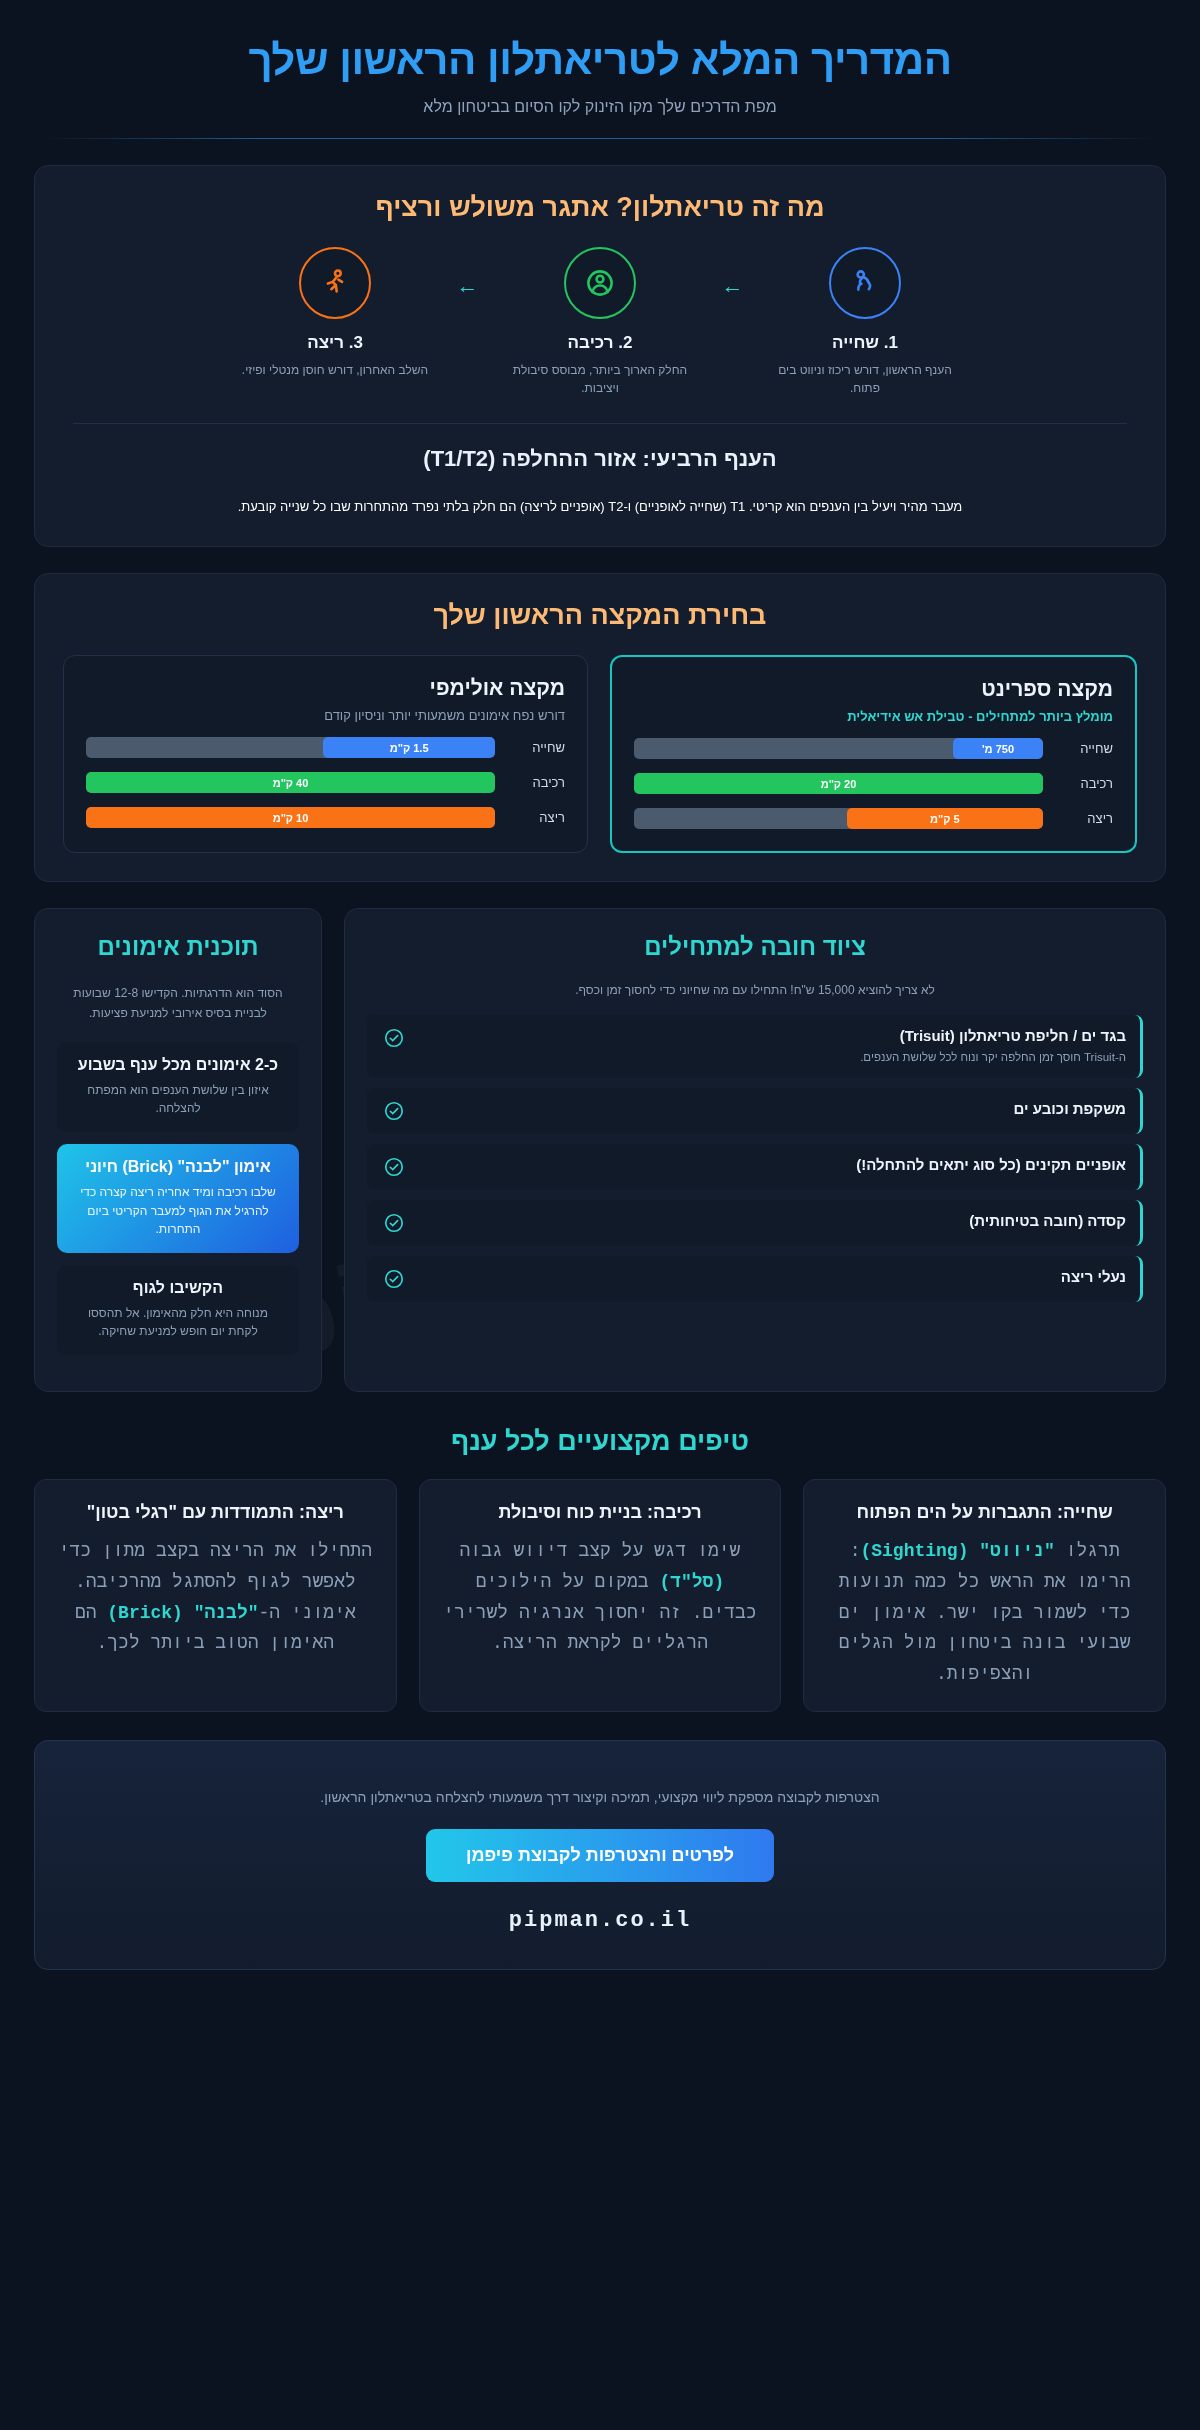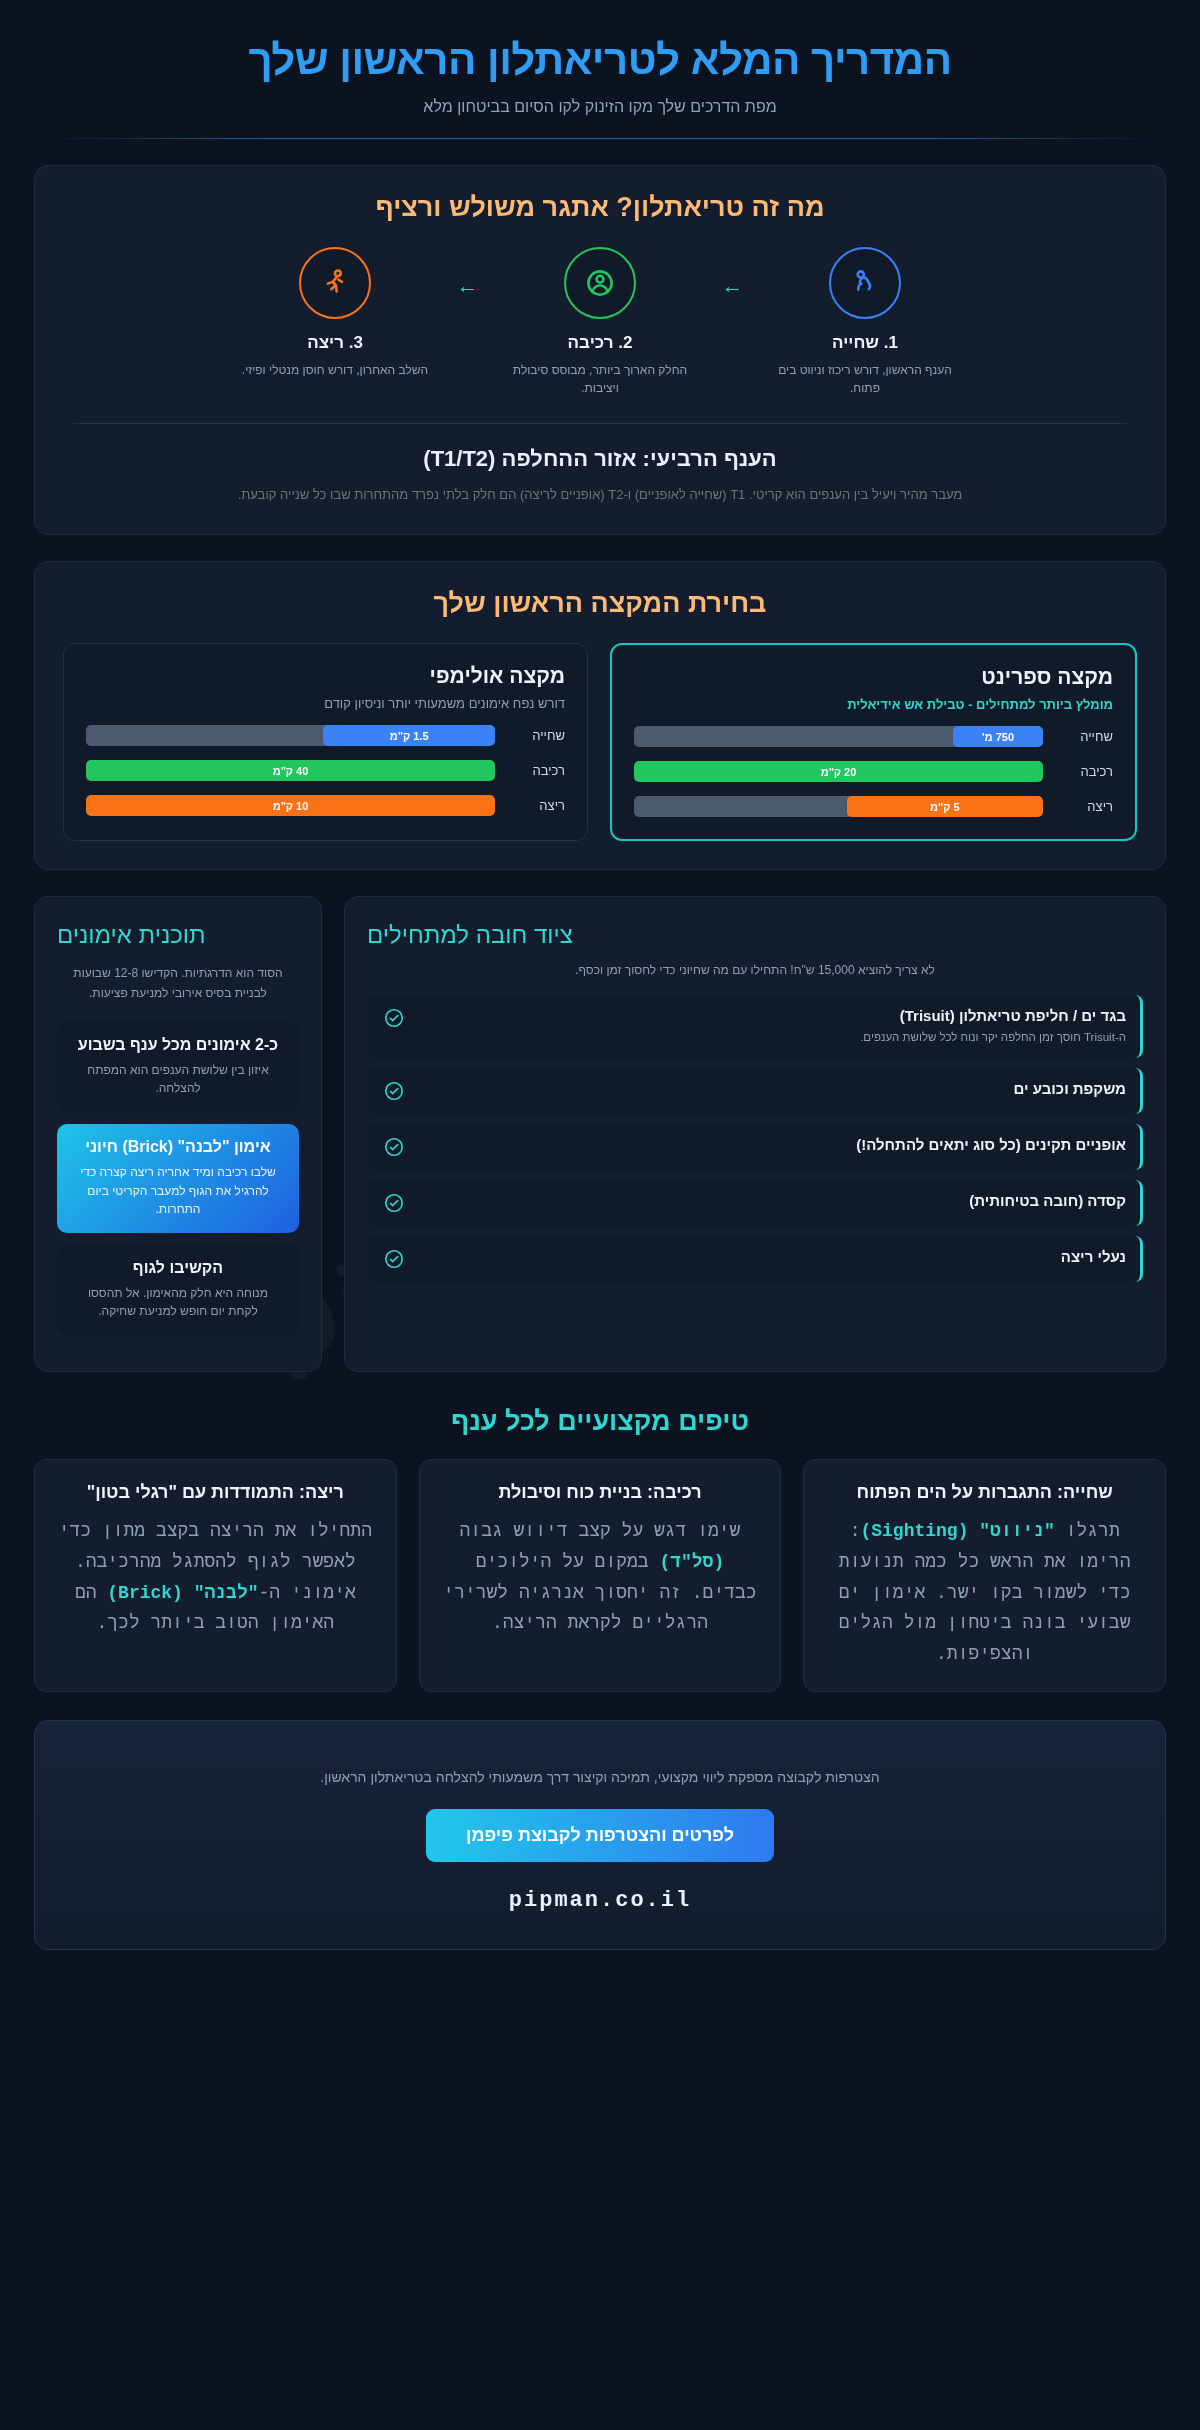--- a/index.html
+++ b/index.html
@@ -124,23 +124,23 @@
   }
   .t1t2-title {
     text-align: center;
     font-size: 22px;
     font-weight: bold;
     color: #e9f1fb;
   }
   .t1t2-text {
     text-align: center;
     font-size: 13px;
-    color: #737373;
+    color: #ffffff;
     line-height: 1.7;
-    margin-top: 12px;
+    margin-top: 24px;
     padding: 0 30px;
   }
 
   
   .dist-wrap {
     display: flex;
     gap: 22px;
     margin-top: 24px;
   }
   .dist-card {
@@ -211,25 +211,25 @@
   .col-left { width: 288px; }
   .col-right { flex: 1; }
   .col-card {
     background: #141d2e;
     border: 1px solid #1f2b40;
     border-radius: 14px;
     padding: 24px 22px;
     height: 100%;
   }
   .col-title {
-    text-align: left;
+    text-align: center;
     font-size: 24px;
-    font-weight: normal;
+    font-weight: bold;
     color: #2fd7d0;
-    margin-bottom: 14px;
+    margin-bottom: 22px;
   }
   .col-intro {
     font-size: 12px;
     color: #8ba0b8;
     line-height: 1.7;
     text-align: center;
     margin-bottom: 18px;
   }
   .tip-block {
     background: #101a29;

